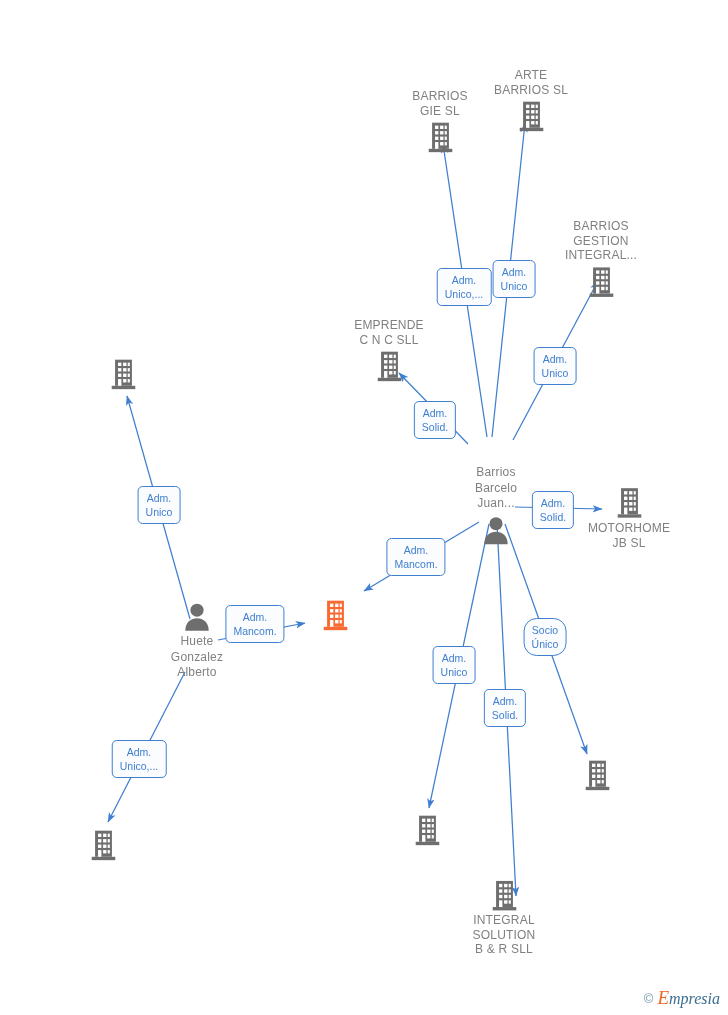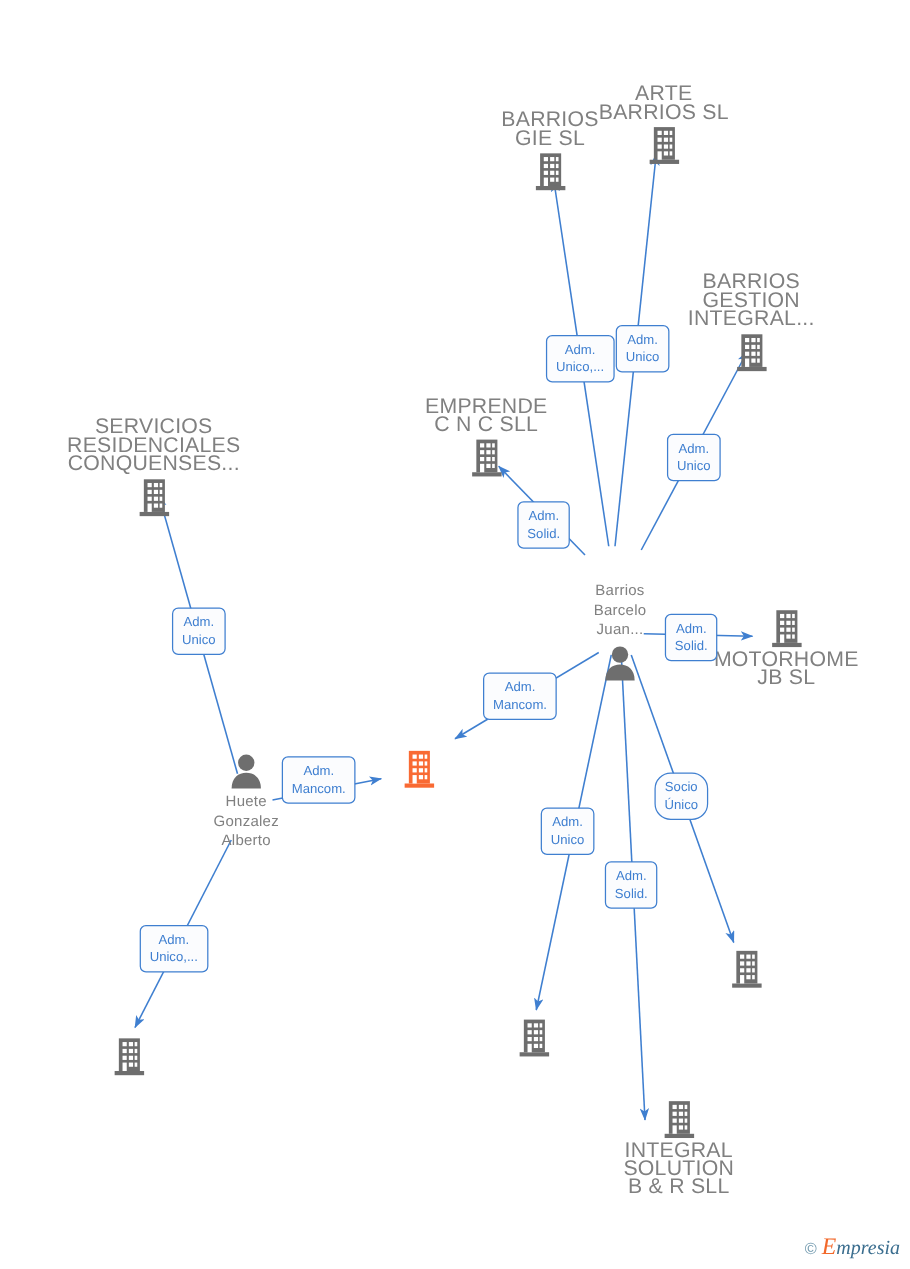--- a/index.html
+++ b/index.html
@@ -12,21 +12,21 @@
   }
   #graph{position:absolute;left:0;top:0;width:728px;height:1015px;}
   #edges{position:absolute;left:0;top:0;width:728px;height:1015px;pointer-events:none;}
 
   .node{position:absolute;transform:translate(-50%,-50%);
         display:flex;flex-direction:column;align-items:center;
         width:150px;}
   .node .icon{display:block;line-height:0;}
   .node .caption{
     text-align:center;
-    font-size:17px;
+    font-size:12px;
     line-height:14.5px;
     color:#808080;
     letter-spacing:.2px;
     white-space:pre-line;
     margin-top:2px;
   }
   .node.person .caption{color:#808080;font-size:12px;line-height:15.5px;}
   .node.focus .caption{color:#6e6e6e;font-weight:bold;font-size:11.5px;letter-spacing:.3px;}
   .node.caption-above{flex-direction:column-reverse;}
   .node.caption-above .caption{margin-top:0;margin-bottom:3px;}
@@ -182,23 +182,20 @@
               <rect x="15.5" y="12" width="4" height="4"></rect>
               <rect x="21" y="12" width="2.5" height="4"></rect>
               <rect x="9.5" y="18.5" width="4" height="4"></rect>
               <rect x="15.5" y="18.5" width="4" height="4"></rect>
               <rect x="21" y="18.5" width="2.5" height="4"></rect>
               <rect x="9.5" y="25" width="4" height="8"></rect>
               <rect x="15.5" y="25" width="4" height="4"></rect>
               <rect x="21" y="25" width="2.5" height="4"></rect>
             </g>
           </svg></span>
-        <span class="caption">SERVICIOS
-RESIDENCIALES
-CONQUENSES...</span>
       </div>
       <div class="node person caption-above" style="left: 496px; top: 505px;">
         <span class="icon"><svg width="30" height="30" viewBox="0 0 32 32">
             <circle cx="16" cy="9" r="7" fill="#6e6e6e"></circle>
             <path d="M3.5 31 C3.5 21.5 9.5 17.5 16 17.5 C22.5 17.5 28.5 21.5 28.5 31 Z" fill="#6e6e6e"></path>
           </svg></span>
         <span class="caption">Barrios
 Barcelo
 Juan...</span>
       </div>
@@ -306,21 +303,21 @@
               <rect x="21" y="12" width="2.5" height="4"></rect>
               <rect x="9.5" y="18.5" width="4" height="4"></rect>
               <rect x="15.5" y="18.5" width="4" height="4"></rect>
               <rect x="21" y="18.5" width="2.5" height="4"></rect>
               <rect x="9.5" y="25" width="4" height="8"></rect>
               <rect x="15.5" y="25" width="4" height="4"></rect>
               <rect x="21" y="25" width="2.5" height="4"></rect>
             </g>
           </svg></span>
       </div>
-      <div class="node company" style="left: 543px; top: 918px;">
+      <div class="node company" style="left: 504px; top: 918px;">
         <span class="icon"><svg width="27" height="32" viewBox="0 0 32 38">
             <rect x="6" y="2" width="20" height="31" fill="#6e6e6e"></rect>
             <rect x="2" y="33" width="28" height="4" fill="#6e6e6e"></rect>
             <g fill="#ffffff">
               <rect x="9.5" y="5.5" width="4" height="4"></rect>
               <rect x="15.5" y="5.5" width="4" height="4"></rect>
               <rect x="21" y="5.5" width="2.5" height="4"></rect>
               <rect x="9.5" y="12" width="4" height="4"></rect>
               <rect x="15.5" y="12" width="4" height="4"></rect>
               <rect x="21" y="12" width="2.5" height="4"></rect>

